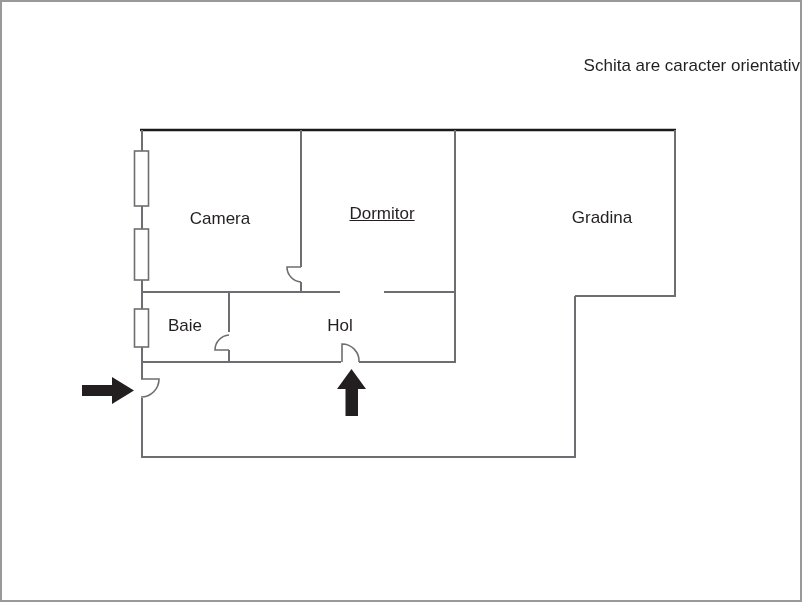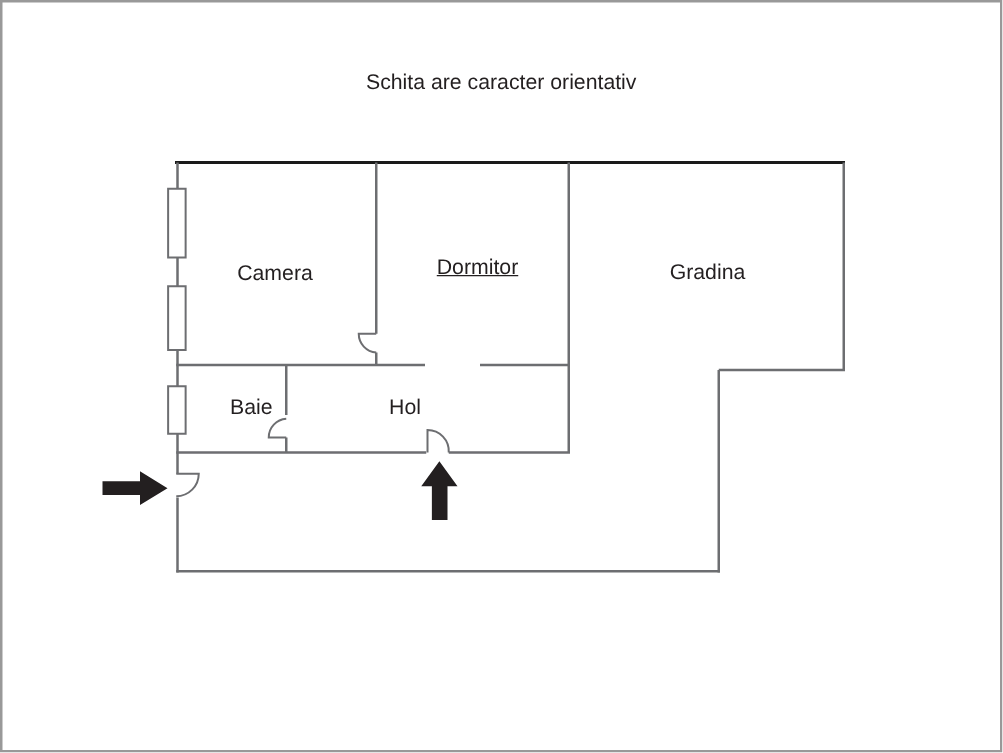--- a/index.html
+++ b/index.html
@@ -16,21 +16,21 @@
   .wall{stroke:var(--wall); stroke-width:2; fill:none; stroke-linecap:butt;}
   .outer-top{stroke:var(--outer-top-wall); stroke-width:2.4; fill:none;}
   .door{stroke:var(--wall); stroke-width:1.6; fill:none;}
   .window{stroke:var(--wall); stroke-width:1.6; fill:#ffffff;}
   .arrow{fill:var(--arrow); stroke:none;}
   .label{
     position:absolute; transform:translate(-50%,-50%);
     color:var(--text); font-size:17px; white-space:nowrap;
   }
   #title{
-    position:absolute; left:0; top:54px; width:798px; text-align:center;
+    position:absolute; left:0; top:54px; width:798px; text-align:right;
     color:var(--text); font-size:17px;
   }
 </style>
 </head>
 <body>
 
 <div id="canvas">
 
   <svg id="plan-svg" width="798" height="598" viewBox="0 0 798 598">
 
@@ -56,17 +56,17 @@
     <rect class="window" x="132.5" y="307" width="14" height="38"></rect>
 
     <path class="arrow" d="M 80 383 H 110 V 375 L 132 388.5 L 110 402 V 394 H 80 Z"></path>
     <path class="arrow" d="M 343.5 414 V 387 H 335 L 349.5 367 L 364 387 H 356 V 414 Z"></path>
   </svg>
 
   <div id="title">Schita are caracter orientativ</div>
 
   <div class="label" style="left:218px; top:217px;">Camera</div>
   <div class="label" style="left:380px; top:212px;text-decoration:underline;">Dormitor</div>
-  <div class="label" style="left:564px; top:216px;">Gradina</div>
-  <div class="label" style="left:183px; top:324px;margin-left:16px;">Baie</div>
-  <div class="label" style="left:322px; top:324px;">Hol</div>
+  <div class="label" style="left:600px; top:216px;">Gradina</div>
+  <div class="label" style="left:183px; top:324px;">Baie</div>
+  <div class="label" style="left:338px; top:324px;">Hol</div>
 
 </div>
 
 </body></html>

